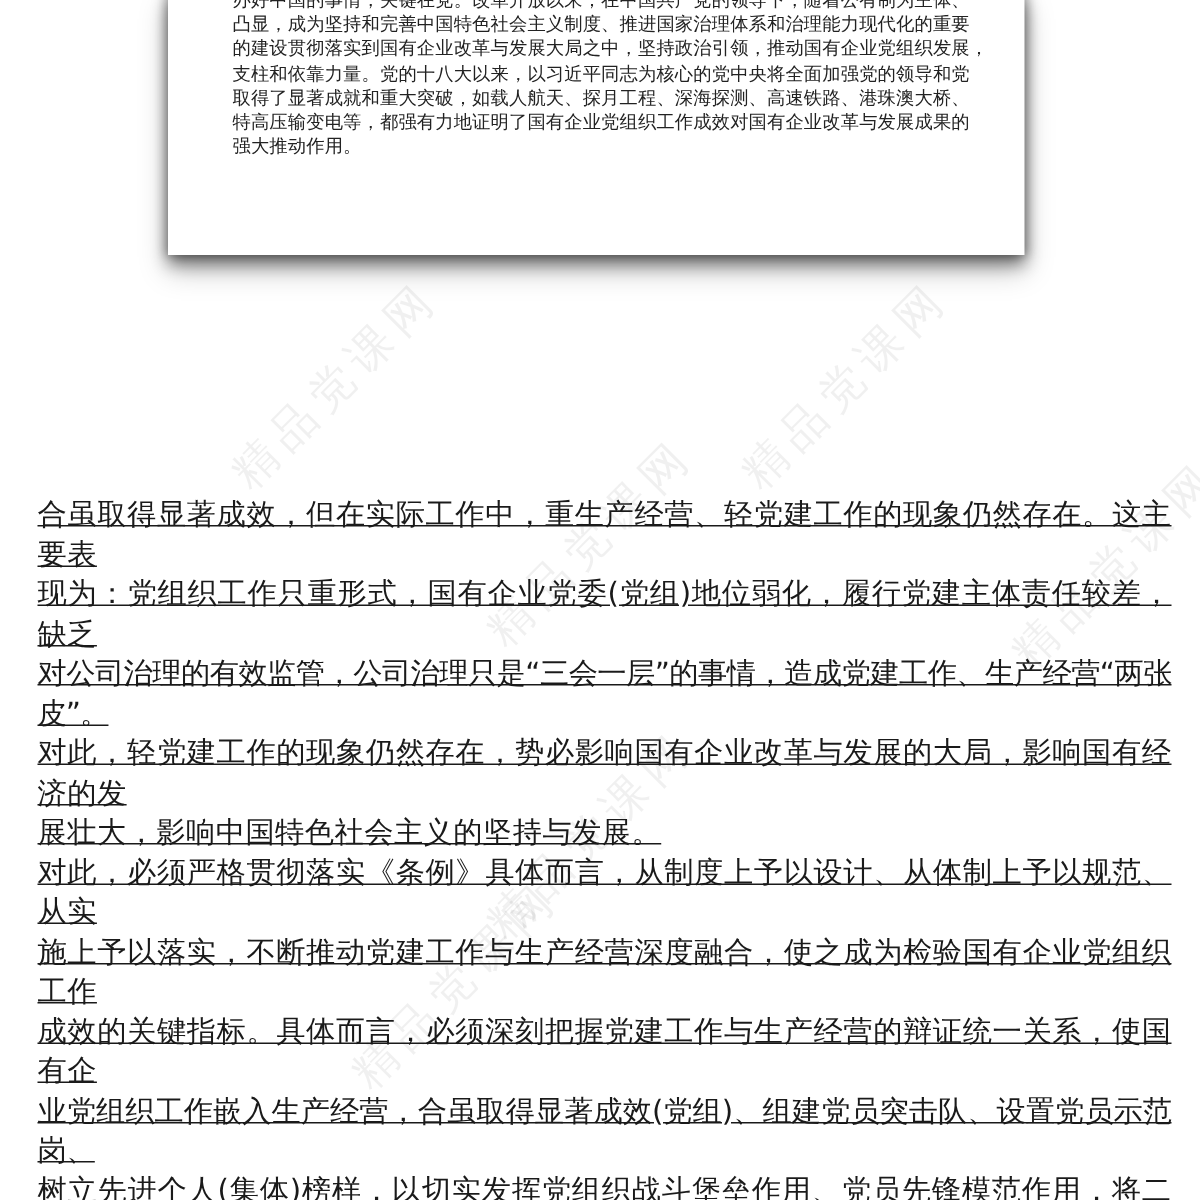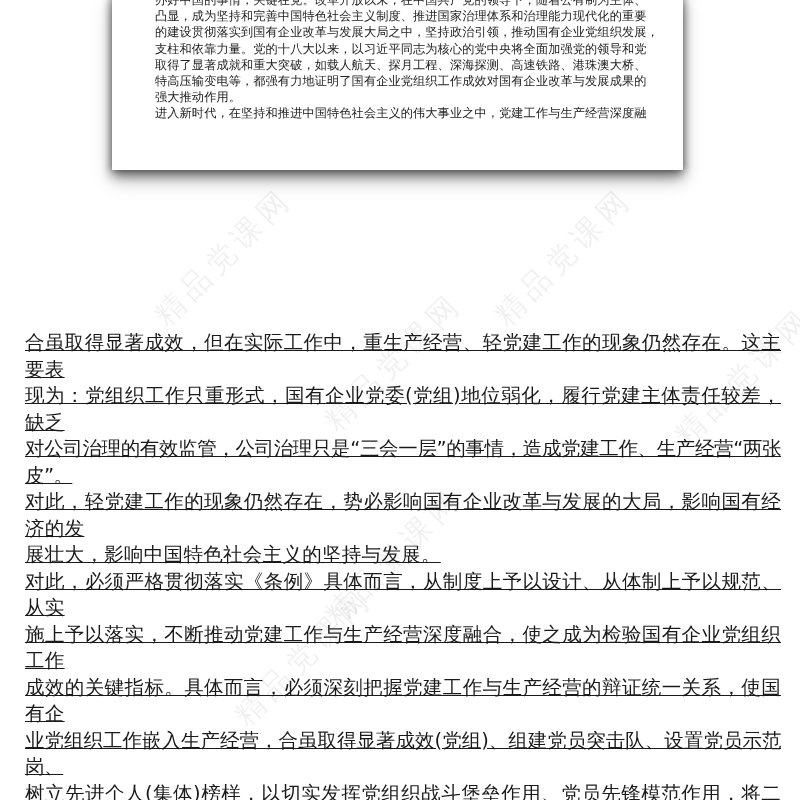--- a/index.html
+++ b/index.html
@@ -88,21 +88,20 @@
 
   <div class="card">
     <div class="card-text">
       <p>办好中国的事情，关键在党。改革开放以来，在中国共产党的领导下，随着公有制为主体、</p>
       <p>凸显，成为坚持和完善中国特色社会主义制度、推进国家治理体系和治理能力现代化的重要</p>
       <p>的建设贯彻落实到国有企业改革与发展大局之中，坚持政治引领，推动国有企业党组织发展，</p>
       <p>支柱和依靠力量。党的十八大以来，以习近平同志为核心的党中央将全面加强党的领导和党</p>
       <p>取得了显著成就和重大突破，如载人航天、探月工程、深海探测、高速铁路、港珠澳大桥、</p>
       <p>特高压输变电等，都强有力地证明了国有企业党组织工作成效对国有企业改革与发展成果的</p>
       <p>强大推动作用。</p>
-      <p>进入新时代，在坚持和推进中国特色社会主义的伟大事业之中，党建工作与生产经营深度融</p>
     </div>
   </div>
 
   <div class="body-text">
     <div>
       <p>合虽取得显著成效，但在实际工作中，重生产经营、轻党建工作的现象仍然存在。这主要表</p>
       <p>现为：党组织工作只重形式，国有企业党委(党组)地位弱化，履行党建主体责任较差，缺乏</p>
       <p style="letter-spacing:-0.6px;">对公司治理的有效监管，公司治理只是“三会一层”的事情，造成党建工作、生产经营“两张皮”。</p>
       <p>对此，轻党建工作的现象仍然存在，势必影响国有企业改革与发展的大局，影响国有经济的发</p>
       <p>展壮大，影响中国特色社会主义的坚持与发展。</p>

